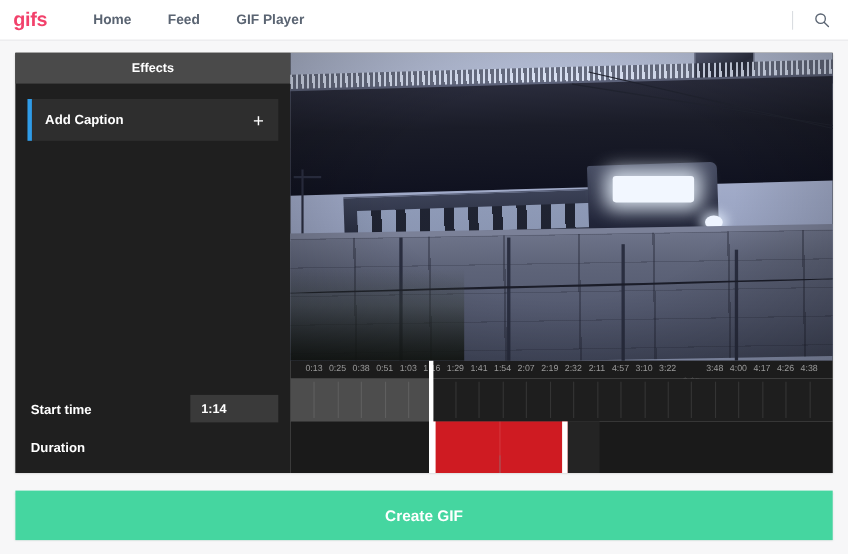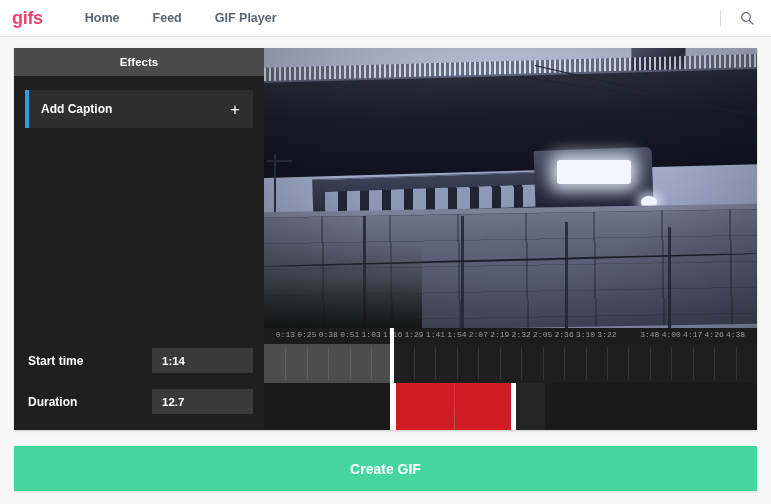--- a/index.html
+++ b/index.html
@@ -138,21 +138,21 @@
     align-items: center;
     margin-top: 16px;
   }
   .field-label {
     font-size: 12px;
     font-weight: bold;
     color: #ffffff;
   }
   .field-input {
     margin-left: auto;
-    width: 101px; height: 25px;
+    width: 80px; height: 25px;
     background: #3a3a3a;
     border: none;
     color: #ffffff;
     font-family: "Liberation Sans", sans-serif;
     font-size: 11.5px;
     font-weight: bold;
     padding: 0 0 0 10px;
     outline: none;
   }
 
@@ -345,21 +345,21 @@
     background: #1c1c1c;
     position: relative;
   }
   .tick-label {
     position: absolute;
     top: 2px;
     font-size: 8px;
     color: #9a9a9a;
     transform: translateX(-50%);
     white-space: nowrap;
-    font-family: Liberation Mono, monospace;
+    font-family: Liberation Sans, sans-serif;
   }
   .track {
     height: 39px;
     background: #1e1e1e;
     position: relative;
     overflow: hidden;
   }
   .track-played {
     position: absolute;
     left: 0; top: 0; bottom: 0;
@@ -468,21 +468,20 @@
       </div>
     </div>
 
     <div class="fields">
       <div class="field-row">
         <span class="field-label">Start time</span>
         <input class="field-input" type="text" value="1:14" style="">
       </div>
       <div class="field-row">
         <span class="field-label">Duration</span>
-        <input class="field-input" type="text" value="12.7" style="">
       </div>
     </div>
   </div>
 
   <div class="stage">
 
     <div class="video">
       <div class="sky"></div>
       <div class="wire w3"></div>
       <div class="billboard"></div>
@@ -521,22 +520,22 @@
         <div class="tick-label" style="left: 13.0435%;">0:38</div>
         <div class="tick-label" style="left: 17.3913%; text-align: right;">0:51</div>
         <div class="tick-label" style="left: 21.7391%;">1:03</div>
         <div class="tick-label" style="left: 26.087%;">1:16</div>
         <div class="tick-label" style="left: 30.4348%;">1:29</div>
         <div class="tick-label" style="left: 34.7826%;">1:41</div>
         <div class="tick-label" style="left: 39.1304%;">1:54</div>
         <div class="tick-label" style="left: 43.4783%;">2:07</div>
         <div class="tick-label" style="left: 47.8261%;">2:19</div>
         <div class="tick-label" style="left: 52.1739%;">2:32</div>
-        <div class="tick-label" style="left: 56.5217%;">2:05</div>
-        <div class="tick-label" style="left: 60.8696%;">2:36</div>
+        <div class="tick-label" style="left: 56.5217%;">2:11</div>
+        <div class="tick-label" style="left: 60.8696%;">4:57</div>
         <div class="tick-label" style="left: 65.2174%;">3:10</div>
         <div class="tick-label" style="left: 69.5652%;">3:22</div>
         <div class="tick-label" style="left: 73.913%; margin-top: 12px;">3:35</div>
         <div class="tick-label" style="left: 78.2609%;">3:48</div>
         <div class="tick-label" style="left: 82.6087%;">4:00</div>
         <div class="tick-label" style="left: 86.9565%;">4:17</div>
         <div class="tick-label" style="left: 91.3043%;">4:26</div>
         <div class="tick-label" style="left: 95.6522%;">4:38</div>
       </div>
     <div class="track">

